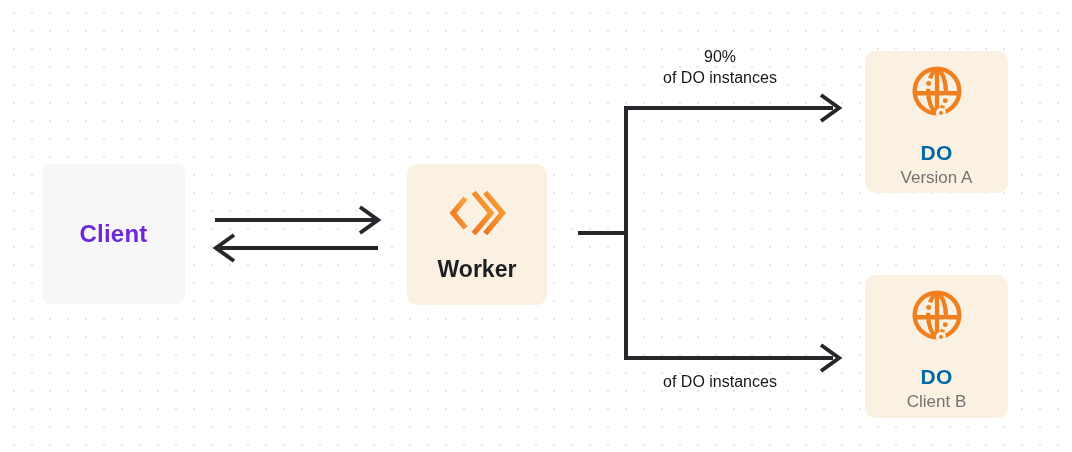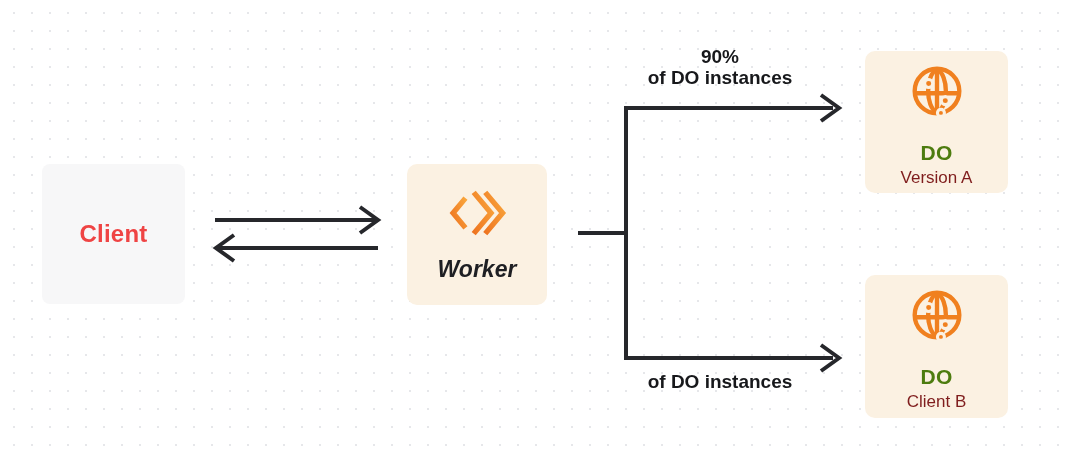--- a/index.html
+++ b/index.html
@@ -36,31 +36,30 @@
   .node-client {
     left: 42px; top: 164px;
     width: 143px; height: 140px;
     background: #f7f7f8;
     border-radius: 8px;
     justify-content: center;
   }
   .node-client .node-label {
     font-size: 24px;
     font-weight: 700;
-    color: #ef4444;
+    color: #6d28d9;
     letter-spacing: 0.2px;
   }
 
   .node-worker {
     left: 407px; top: 164px;
     width: 140px; height: 141px;
     background: #fbf1e2;
     border-radius: 10px;
     padding-top: 16px;
-    font-style: italic;
   }
   .node-worker .node-label {
     font-size: 23px;
     font-weight: 700;
     margin-top: 10px;
     color: #1e1f23;
   }
 
   .node-do {
     width: 143px;
@@ -68,37 +67,37 @@
     border-radius: 10px;
     padding-top: 12px;
   }
   .node-do-a { left: 865px; top: 51px;  height: 142px; }
   .node-do-b { left: 865px; top: 275px; height: 143px; }
 
   .do-title {
     font-size: 21px;
     font-weight: 700;
     margin-top: 22px;
-    color: #4d7c0f;
+    color: #0369a1;
     letter-spacing: 0.3px;
   }
   .do-subtitle {
     font-size: 17px;
     font-weight: 400;
     margin-top: 3px;
-    color: #7f1d1d;
+    color: #737373;
   }
 
   .route-label {
     position: absolute;
     left: 620px;
     width: 200px;
     text-align: center;
-    font-size: 19px;
-    font-weight: 700;
+    font-size: 16px;
+    font-weight: 400;
     line-height: 21px;
     color: #17181b;
   }
   .route-label-top { top: 46px; }
   .route-label-bottom { top: 371px; }
 </style>
 </head>
 <body>
 
 <div class="canvas">

